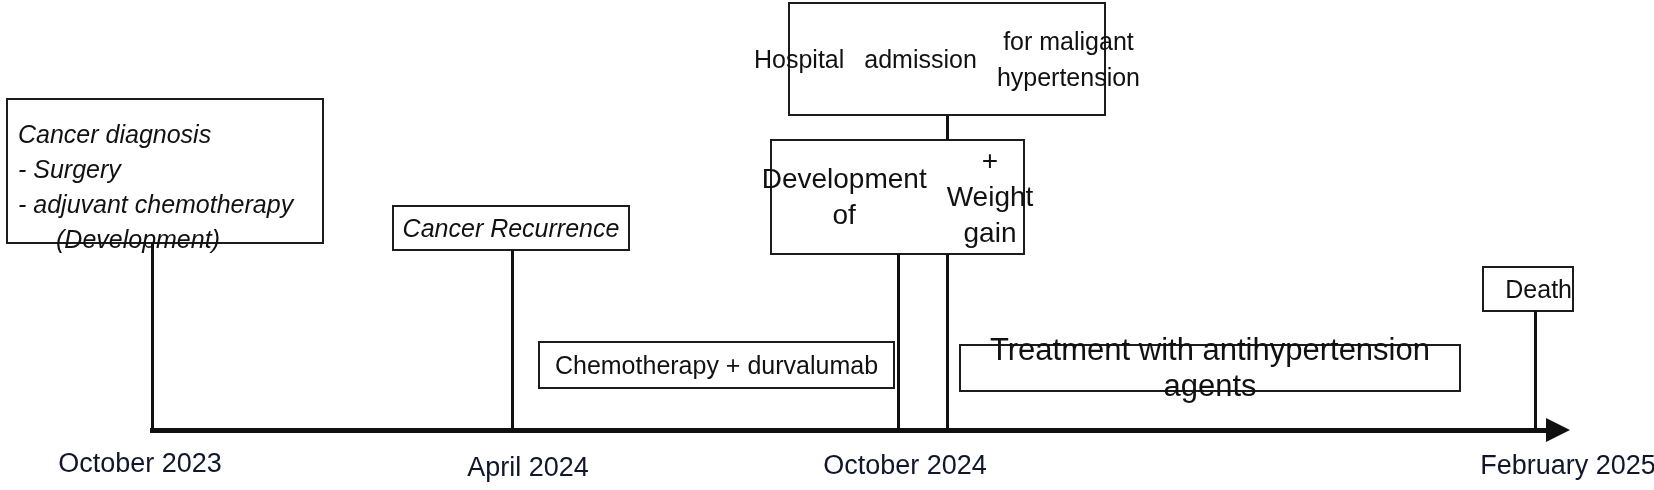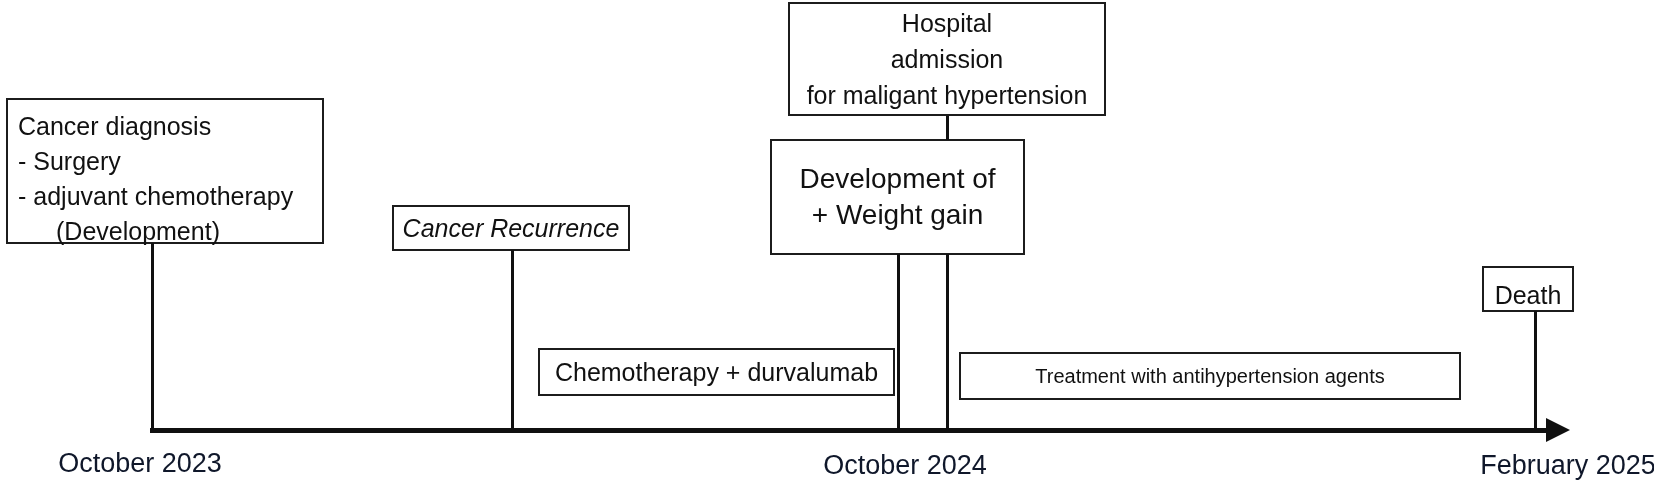--- a/index.html
+++ b/index.html
@@ -14,31 +14,33 @@
   }
   .box {
     position: absolute;
     background: #ffffff;
     border: 2px solid #1c1c1c;
     box-sizing: border-box;
     color: #111111;
   }
   .box.center {
     display: flex;
-    flex-direction: column;
+    flex-direction: row;
     align-items: center;
     justify-content: center;
     text-align: center;
+    gap: 20px;
   }
   .box .bline { display: block; }
   
   #box-diagnosis {
     left: 6px; top: 98px; width: 318px; height: 146px;
     font-size: 25px; line-height: 35px;
-    padding: 9px 8px 0 10px;
+    padding: 17px 8px 0 10px;
+    font-style: italic;
   }
   #box-diagnosis .indent { padding-left: 38px; }
   #box-recurrence {
     left: 392px; top: 205px; width: 238px; height: 46px;
     font-size: 25px;
     font-style: italic;
   }
   #box-hospital {
     left: 788px; top: 2px; width: 318px; height: 114px;
     font-size: 25px; line-height: 36px;
@@ -46,26 +48,26 @@
   #box-development {
     left: 770px; top: 139px; width: 255px; height: 116px;
     font-size: 28px; line-height: 36px;
   }
   #box-death {
     left: 1482px; top: 266px; width: 92px; height: 46px;
     font-size: 25px;
     justify-content: flex-end;
   }
   #box-chemo {
-    left: 538px; top: 348px; width: 357px; height: 48px;
+    left: 538px; top: 341px; width: 357px; height: 48px;
     font-size: 25px; border-width: 2px;
   }
   #box-treatment {
-    left: 959px; top: 352px; width: 502px; height: 48px;
-    font-size: 20px; border-width: 2px;
+    left: 959px; top: 344px; width: 502px; height: 48px;
+    font-size: 31px; border-width: 2px;
   }
   
   .vline { position: absolute; width: 3px; background: #101010; }
   #conn-hospital-development { left: 946px; top: 116px; height: 24px; }
   #line-diagnosis     { left: 151px;  top: 243px; height: 190px; }
   #line-recurrence    { left: 511px;  top: 250px; height: 183px; }
   #line-development-a { left: 897px;  top: 254px; height: 179px; }
   #line-development-b { left: 946px;  top: 254px; height: 179px; }
   #line-death         { left: 1534px; top: 311px; height: 122px; }
   
@@ -136,16 +138,17 @@
   <div class="vline" id="line-diagnosis"></div>
   <div class="vline" id="line-recurrence"></div>
   <div class="vline" id="line-development-a"></div>
   <div class="vline" id="line-development-b"></div>
   <div class="vline" id="line-death"></div>
 
   <div id="axis-line"></div>
   <div id="axis-arrowhead"></div>
 
   <div class="date-label" id="date-oct-2023">October 2023</div>
+  <div class="date-label" id="date-apr-2024">April 2024</div>
   <div class="date-label" id="date-oct-2024">October 2024</div>
   <div class="date-label" id="date-feb-2025">February 2025</div>
 
 </div>
 
 </body></html>

